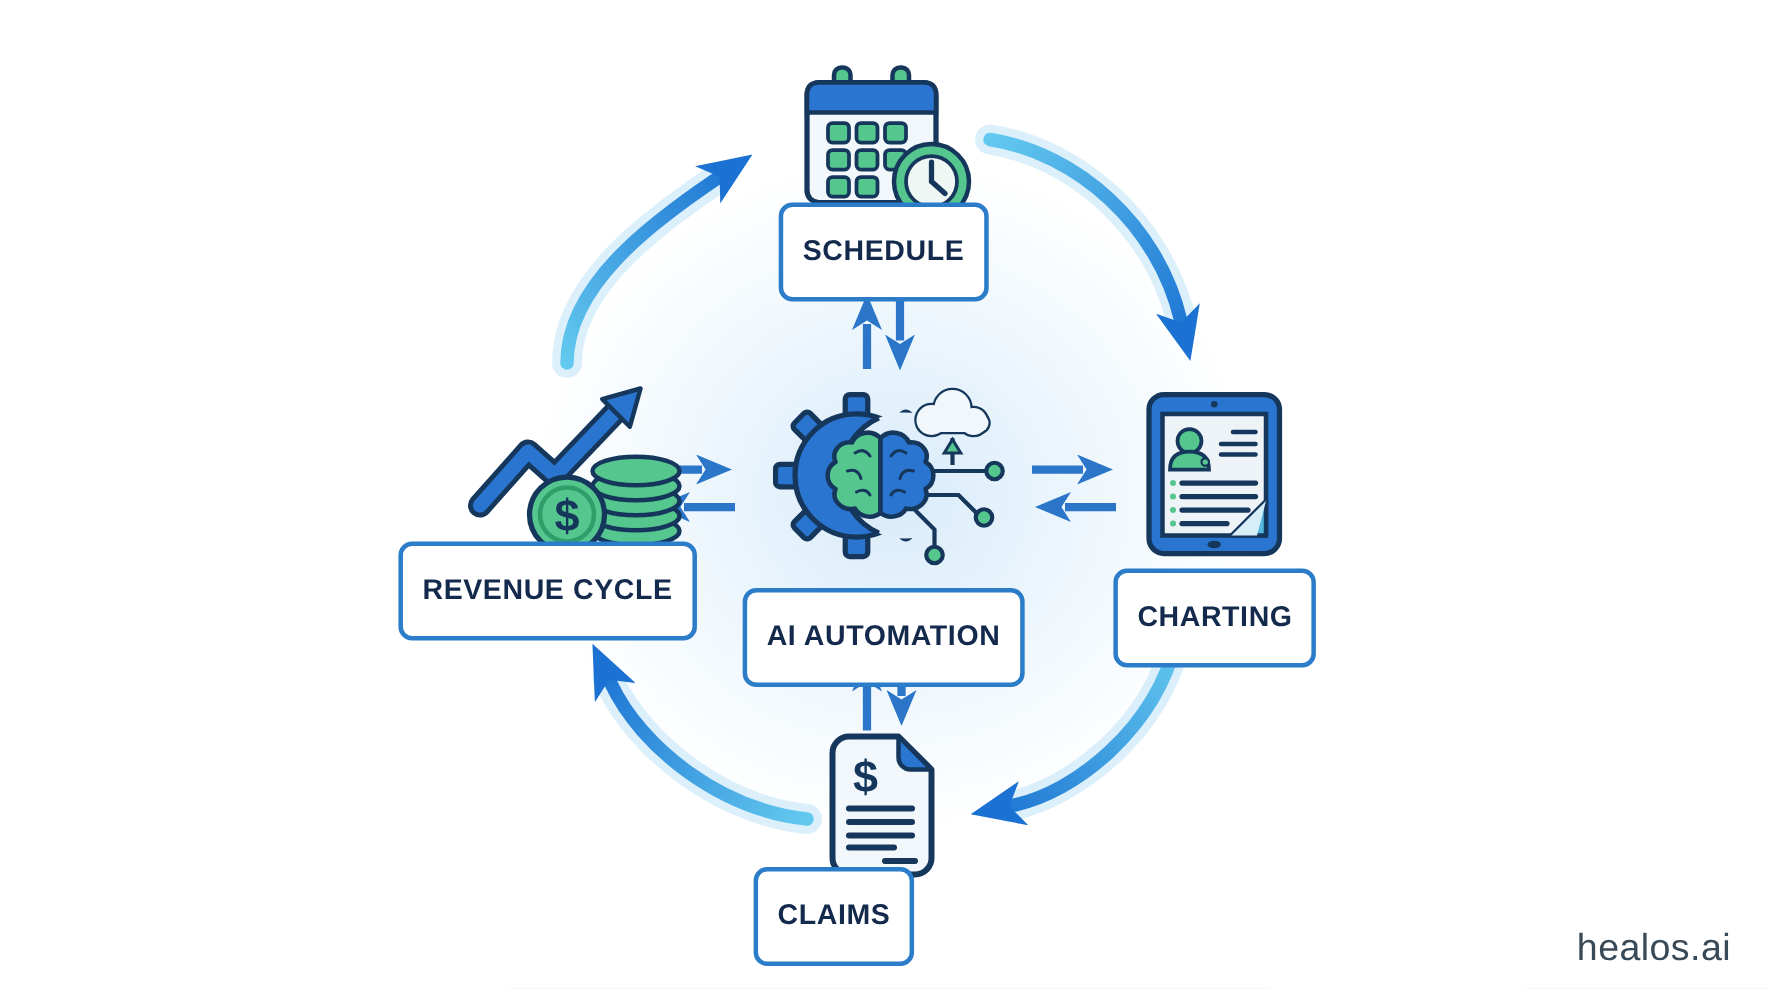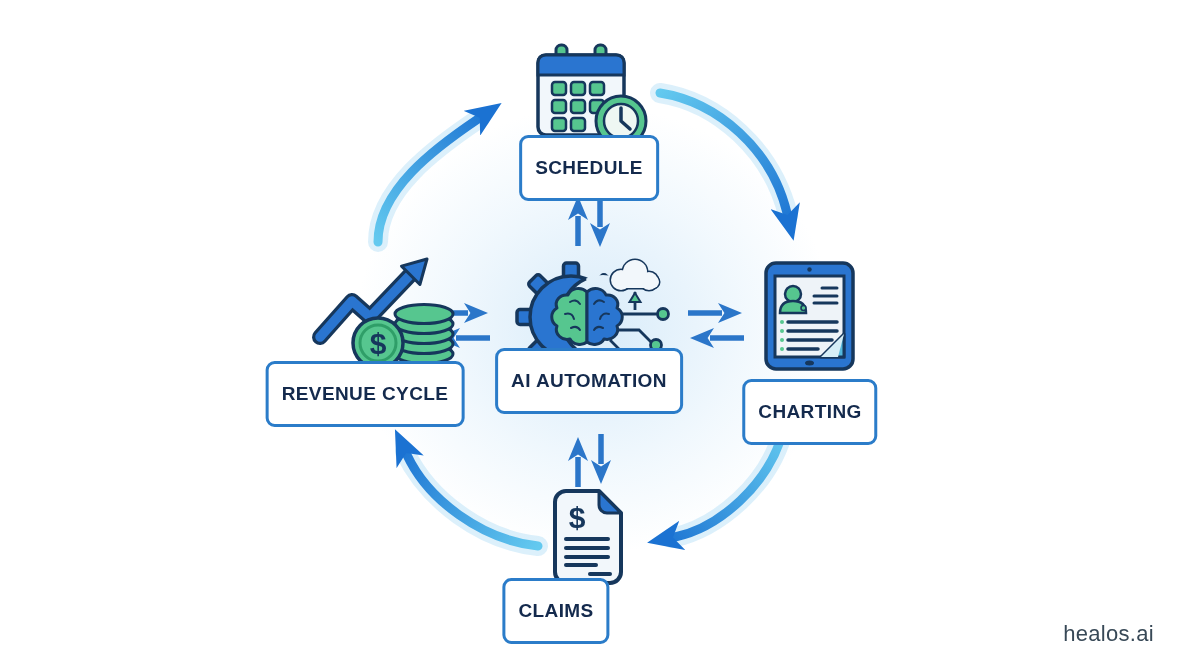--- a/index.html
+++ b/index.html
@@ -9,21 +9,21 @@
   }
   *{margin:0;padding:0;box-sizing:border-box}
   body{background:#e9e9e9;font-family:"Liberation Sans",sans-serif}
   .stage{position:relative;width:1180px;height:659px;background:#ffffff;overflow:hidden}
   .glow{position:absolute;left:360px;top:110px;width:470px;height:440px;
         background:radial-gradient(ellipse at center, rgba(214,234,249,.95) 0%, rgba(230,243,252,.55) 45%, rgba(255,255,255,0) 72%);}
   .abs{position:absolute}
   .label{position:absolute;transform:translate(-50%,-50%);white-space:nowrap;background:#ffffff;
          border:3px solid var(--label-border);border-radius:9px;padding:19px 13px;
          font-weight:bold;font-size:19px;letter-spacing:.4px;color:var(--label-text)}
-  .watermark{position:absolute;right:26px;bottom:12px;font-size:22px;color:var(--watermark);letter-spacing:.3px}
+  .watermark{position:absolute;right:26px;bottom:12px;font-size:25px;color:var(--watermark);letter-spacing:.3px}
   
   .f-blue{fill:var(--blue)} .f-navy{fill:var(--navy)} .f-green{fill:var(--green)}
   .f-light{fill:var(--light)} .f-teal{fill:var(--teal)} .f-none{fill:none}
   .s-navy{stroke:var(--navy)} .s-green-d{stroke:var(--green-dark)} .s-arrow{stroke:#2b76c9}
   .txt-navy{fill:var(--navy);font-family:"Liberation Sans",sans-serif;font-weight:bold}
 </style>
 </head>
 <body>
 
 <div class="stage">
@@ -182,21 +182,21 @@
       <path d="M 72 42 C 78 36 88 38 91 45 C 99 44 105 51 102 58 C 109 62 109 72 102 76 C 105 84 97 91 89 89 C 86 95 77 96 72 92 Z" class="f-blue s-navy" stroke-width="3" stroke-linejoin="round"></path>
       <g class="f-none s-navy" stroke-width="2" stroke-linecap="round">
         <path d="M 55 52 q 6 -4 10 2"></path>
           <path d="M 50 64 q 7 -2 9 5"></path>
           <path d="M 56 78 q 6 -3 9 2"></path>
         <path d="M 89 52 q -6 -4 -10 2"></path>
           <path d="M 94 64 q -7 -2 -9 5"></path>
           <path d="M 88 78 q -6 -3 -9 2"></path>
       </g>
     </svg>
-    <div class="label" style="left:589px;top:381px">AI AUTOMATION</div>
+    <div class="label" style="left:589px;top:425px">AI AUTOMATION</div>
   </div>
 
   <div>
     <svg class="abs" style="left:762px;top:260px" width="95" height="112" viewBox="0 0 95 112">
       <rect x="4" y="3" width="87" height="106" rx="10" class="f-blue s-navy" stroke-width="3.5"></rect>
       <circle cx="47.5" cy="9.5" r="2.2" class="f-navy"></circle>
       <ellipse cx="47.5" cy="103" rx="4.5" ry="2.5" class="f-navy"></ellipse>
       <rect x="13" y="16" width="69" height="81" fill="#eef3f8" class="s-navy" stroke-width="3"></rect>
       <circle cx="31" cy="34" r="8" class="f-green s-navy" stroke-width="2.5"></circle>
       <path d="M 18 53 Q 18 41 31 41 Q 44 41 44 53 Z" class="f-green s-navy" stroke-width="2.5"></path>

